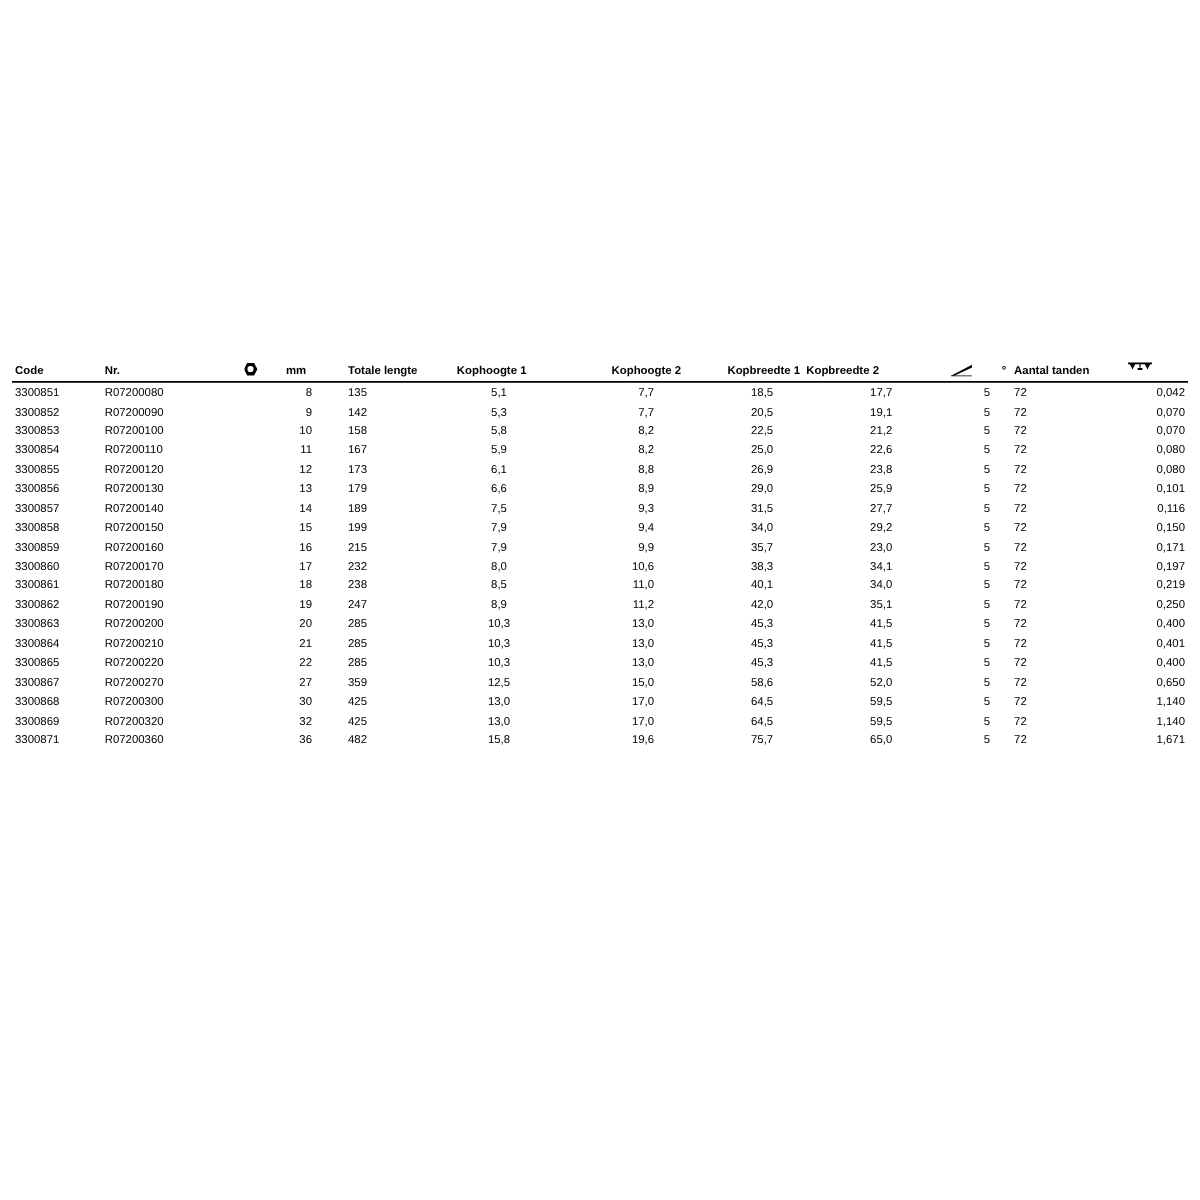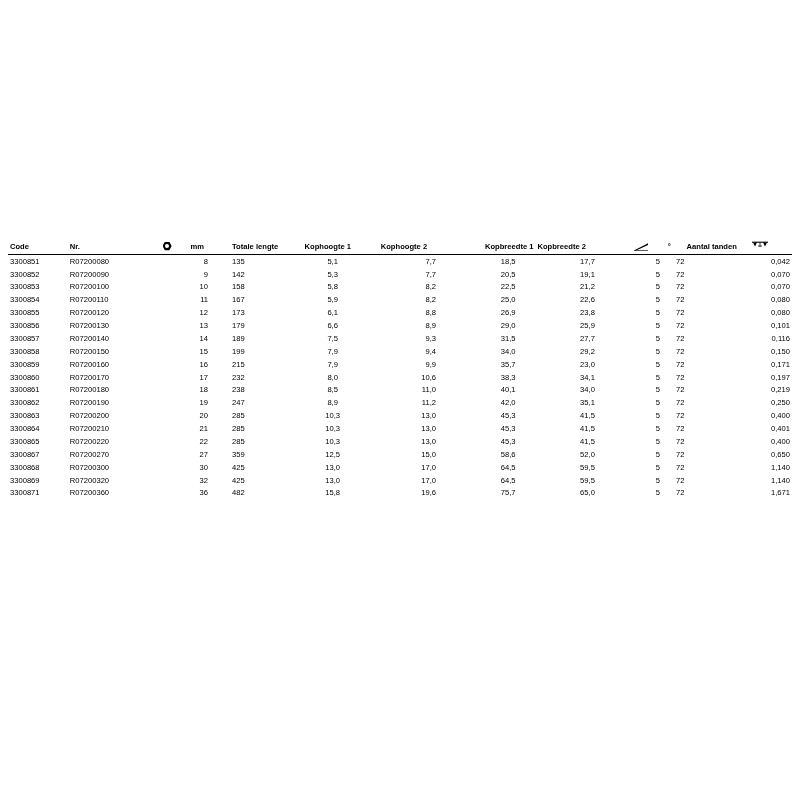--- a/index.html
+++ b/index.html
@@ -59,25 +59,25 @@
   .c-kh2    { text-align: right; width: 74px; padding-right: 20px !important; }
   .c-kb1    { text-align: right; width: 76px; padding-right: 20px !important; }
   .c-kb2    { text-align: right; width: 76px; padding-right: 20px !important; }
   .c-deg    { text-align: right; width: 44px; padding-right: 14px !important; }
   .c-teeth  { text-align: left; width: 68px; padding-right: 20px !important; }
   .c-weight { text-align: right; width: 52px; padding-right: 2px !important; }
 
   thead .c-mm    { text-align: left; padding-right: 2px !important; }
   thead .c-len   { text-align: left; padding-right: 2px !important; }
   thead .c-kh1   { text-align: left; padding-right: 2px !important; }
-  thead .c-kh2   { text-align: left; padding-right: 2px !important; }
+  thead .c-kh2   { text-align: right; padding-right: 2px !important; }
   thead .c-kb1   { text-align: right; padding-right: 2px !important; }
   thead .c-kb2   { text-align: left; padding-right: 2px !important; }
   thead .c-deg   { text-align: left; padding-right: 2px !important; }
-  thead .c-teeth { text-align: center; padding-right: 2px !important; }
+  thead .c-teeth { text-align: left; padding-right: 2px !important; }
   thead .c-weight{ text-align: left; padding-right: 2px !important; }
 
   td.c-code { font-weight: bold; }
 
   .hdr-icon-cell {
     display: flex;
     align-items: flex-end;
     gap: 19px;
     margin-left: 16px;
   }

